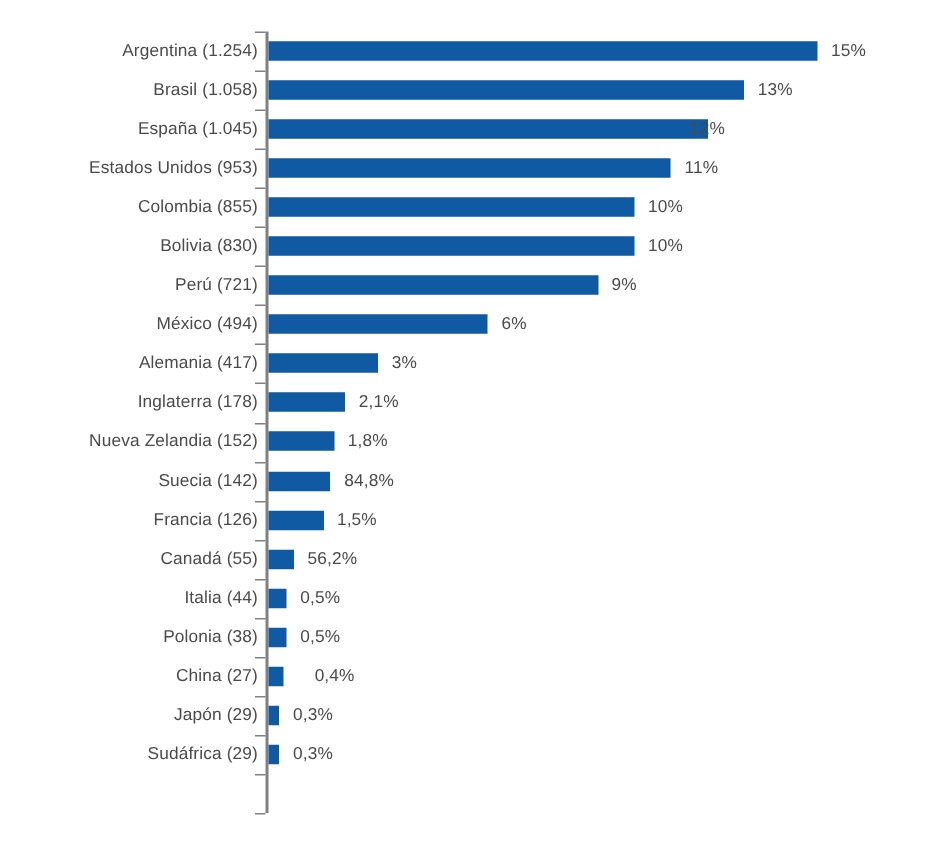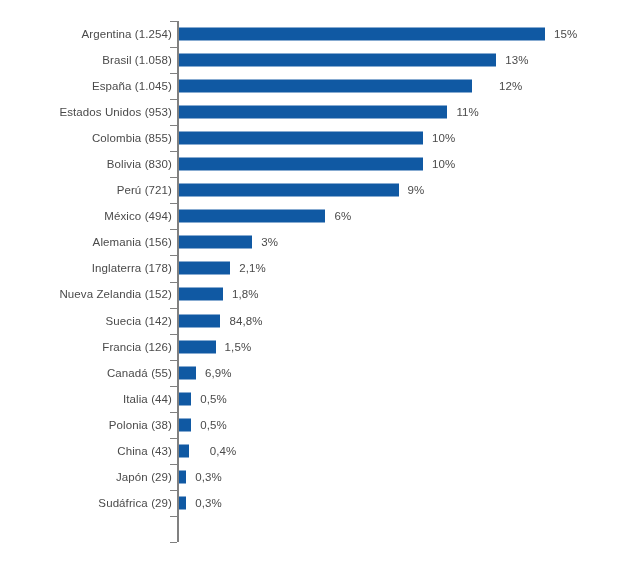--- a/index.html
+++ b/index.html
@@ -117,21 +117,21 @@
           <div class="val-label" style="left: 554px;">15%</div>
         </div>
         <div class="row">
           <div class="cat-label">Brasil (1.058)</div>
           <div class="bar" style="width: 317.2px; background: rgb(16, 89, 163);"></div>
           <div class="val-label" style="left: 505.2px;">13%</div>
         </div>
         <div class="row">
           <div class="cat-label">España (1.045)</div>
           <div class="bar" style="width: 292.8px; background: rgb(16, 89, 163);"></div>
-          <div class="val-label" style="left: 499px; text-align: right;">12%</div>
+          <div class="val-label" style="left: 460px; text-align: right;">12%</div>
         </div>
         <div class="row">
           <div class="cat-label">Estados Unidos (953)</div>
           <div class="bar" style="width: 268.4px; background: rgb(16, 89, 163);"></div>
           <div class="val-label" style="left: 456.4px;">11%</div>
         </div>
         <div class="row">
           <div class="cat-label">Colombia (855)</div>
           <div class="bar" style="width: 244px; background: rgb(16, 89, 163);"></div>
           <div class="val-label" style="left: 432px;">10%</div>
@@ -145,21 +145,21 @@
           <div class="cat-label">Perú (721)</div>
           <div class="bar" style="width: 219.6px; background: rgb(16, 89, 163);"></div>
           <div class="val-label" style="left: 407.6px;">9%</div>
         </div>
         <div class="row">
           <div class="cat-label">México (494)</div>
           <div class="bar" style="width: 146.4px; background: rgb(16, 89, 163);"></div>
           <div class="val-label" style="left: 334.4px;">6%</div>
         </div>
         <div class="row">
-          <div class="cat-label">Alemania (156)</div>
+          <div class="cat-label">Alemania (417)</div>
           <div class="bar" style="width: 73.2px; background: rgb(16, 89, 163);"></div>
           <div class="val-label" style="left: 261.2px;">3%</div>
         </div>
         <div class="row">
           <div class="cat-label">Inglaterra (178)</div>
           <div class="bar" style="width: 51.24px; background: rgb(16, 89, 163);"></div>
           <div class="val-label" style="left: 239.24px;">2,1%</div>
         </div>
         <div class="row">
           <div class="cat-label">Nueva Zelandia (152)</div>
@@ -172,34 +172,34 @@
           <div class="val-label" style="left: 229.48px;">84,8%</div>
         </div>
         <div class="row">
           <div class="cat-label">Francia (126)</div>
           <div class="bar" style="width: 36.6px; background: rgb(16, 89, 163);"></div>
           <div class="val-label" style="left: 224.6px;">1,5%</div>
         </div>
         <div class="row">
           <div class="cat-label">Canadá (55)</div>
           <div class="bar" style="width: 17.08px; background: rgb(16, 89, 163);"></div>
-          <div class="val-label" style="left: 205.08px;">6,9%</div>
+          <div class="val-label" style="left: 205.08px;">56,2%</div>
         </div>
         <div class="row">
           <div class="cat-label">Italia (44)</div>
           <div class="bar" style="width: 12.2px; background: rgb(16, 89, 163);"></div>
           <div class="val-label" style="left: 200.2px;">0,5%</div>
         </div>
         <div class="row">
           <div class="cat-label">Polonia (38)</div>
           <div class="bar" style="width: 12.2px; background: rgb(16, 89, 163);"></div>
           <div class="val-label" style="left: 200.2px;">0,5%</div>
         </div>
         <div class="row">
-          <div class="cat-label">China (43)</div>
+          <div class="cat-label">China (27)</div>
           <div class="bar" style="width: 9.76px; background: rgb(16, 89, 163);"></div>
           <div class="val-label" style="left: 197.76px; padding-left: 12px;">0,4%</div>
         </div>
         <div class="row">
           <div class="cat-label">Japón (29)</div>
           <div class="bar" style="width: 7.32px; background: rgb(16, 89, 163);"></div>
           <div class="val-label" style="left: 195.32px;">0,3%</div>
         </div>
         <div class="row">
           <div class="cat-label">Sudáfrica (29)</div>

